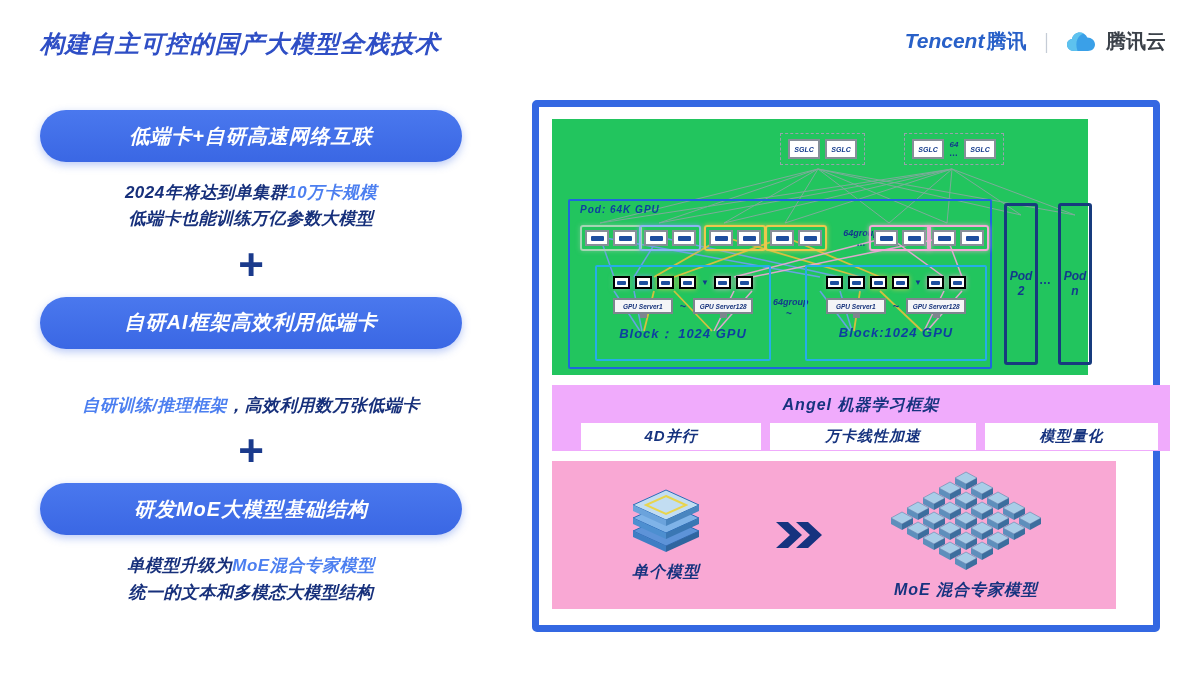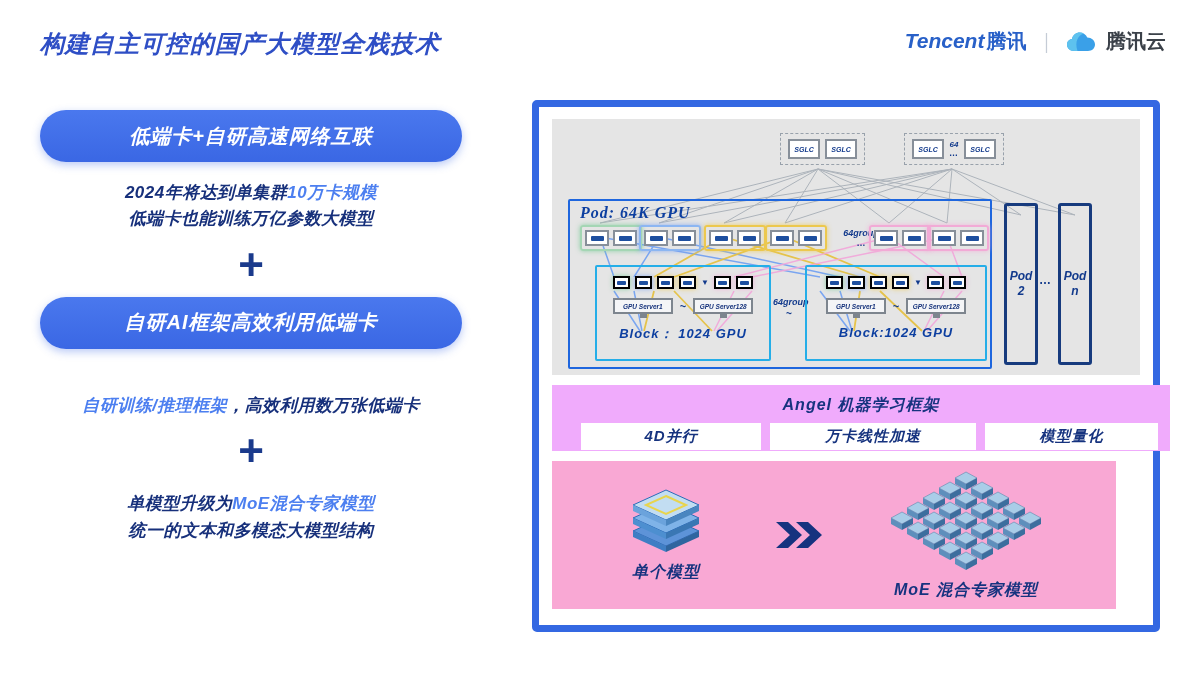--- a/index.html
+++ b/index.html
@@ -17,33 +17,33 @@
   
   .left-col { position:absolute; left:40px; top:110px; width:422px; }
   .pill { width:100%; height:52px; border-radius:26px; background:linear-gradient(180deg,#4a78ee,#3a67e4); display:flex; align-items:center; justify-content:center; color:#fff; font-size:20px; font-weight:bold; font-style:italic; box-shadow:0 3px 8px rgba(58,103,228,.35); letter-spacing:1px; }
   .desc { margin-top:18px; text-align:center; font-size:17px; font-weight:bold; font-style:italic; color:#17307b; line-height:1.55; letter-spacing:.5px; }
   .accent { color:#4c7ff0; }
   .plus-row { text-align:center; margin:10px 0 10px; }
   .plus { font-size:44px; font-weight:900; font-style:normal; color:#1a3a8c; line-height:1; }
 
   
   .panel { position:absolute; left:532px; top:100px; width:628px; height:532px; border:7px solid #3468e2; border-radius:5px; background:#fff; padding:12px 13px; }
-  .topo { position:relative; width:588px; height:256px; background:#e5e5e5; }
+  .topo { position:relative; width:536px; height:256px; background:#22c55e; }
   .mesh { position:absolute; left:0; top:0; }
 
   .spine { position:absolute; display:flex; align-items:center; gap:5px; border:1.5px dashed #98a1ab; padding:5px 7px; background:transparent; }
   .spine-a { left:228px; top:14px; }
   .spine-b { left:352px; top:14px; }
   .sglc { width:32px; height:20px; background:#fff; border:2px solid #878f99; display:flex; align-items:center; justify-content:center; font-size:7px; font-weight:bold; font-style:italic; color:#123a8c; }
   .spine-mid { display:flex; flex-direction:column; align-items:center; line-height:1; }
   .spine-mid .n { font-size:8px; font-weight:bold; font-style:italic; color:#123a8c; }
   .spine-mid .d { font-size:9px; font-weight:bold; color:#123a8c; letter-spacing:1px; }
 
   .pod { position:absolute; left:16px; top:80px; width:424px; height:170px; border:2.5px solid #1e66de; border-radius:2px; }
-  .pod-title { position:absolute; left:10px; top:3px; font-size:16px; font-weight:bold; font-style:italic; color:#0d3fa0; letter-spacing:1px;font-family:Liberation Serif, serif; }
+  .pod-title { position:absolute; left:10px; top:3px; font-size:10px; font-weight:bold; font-style:italic; color:#0d3fa0; letter-spacing:1px; }
 
   .sw-group { position:absolute; top:24px; display:flex; gap:4px; padding:3px; border:2px solid; border-radius:3px; }
   .sw-box { width:24px; height:16px; background:#fff; border:2px solid #878f99; display:flex; align-items:center; justify-content:center; }
   .sw-bar { width:13px; height:5px; border-radius:1px; background:#1d4fa0; }
   .g-green  { border-color:#a4d6b4; box-shadow:0 0 5px rgba(120,200,150,.8); }
   .g-blue   { border-color:#8cb6f2; box-shadow:0 0 5px rgba(120,160,240,.8); }
   .g-yellow { border-color:#ecc84e; box-shadow:0 0 5px rgba(236,200,78,.8); }
   .g-pink   { border-color:#f2aad6; box-shadow:0 0 5px rgba(242,170,214,.8); }
 
   .pod-grouplabel { position:absolute; left:268px; top:28px; width:46px; text-align:center; line-height:1.1; }
@@ -113,20 +113,21 @@
     <div class="plus-row"><span class="plus">+</span></div>
 
     <div class="pill">自研AI框架高效利用低端卡</div>
     <div class="desc">
       <br>
       <span class="accent">自研训练/推理框架</span><span>，高效利用数万张低端卡</span>
     </div>
 
     <div class="plus-row"><span class="plus">+</span></div>
 
+    <div class="pill">研发MoE大模型基础结构</div>
     <div class="desc">
       <span>单模型升级为</span><span class="accent">MoE混合专家模型</span><br>
       <span>统一的文本和多模态大模型结构</span>
     </div>
   </div>
 
   <div class="panel">
 
     <div class="topo">
 

